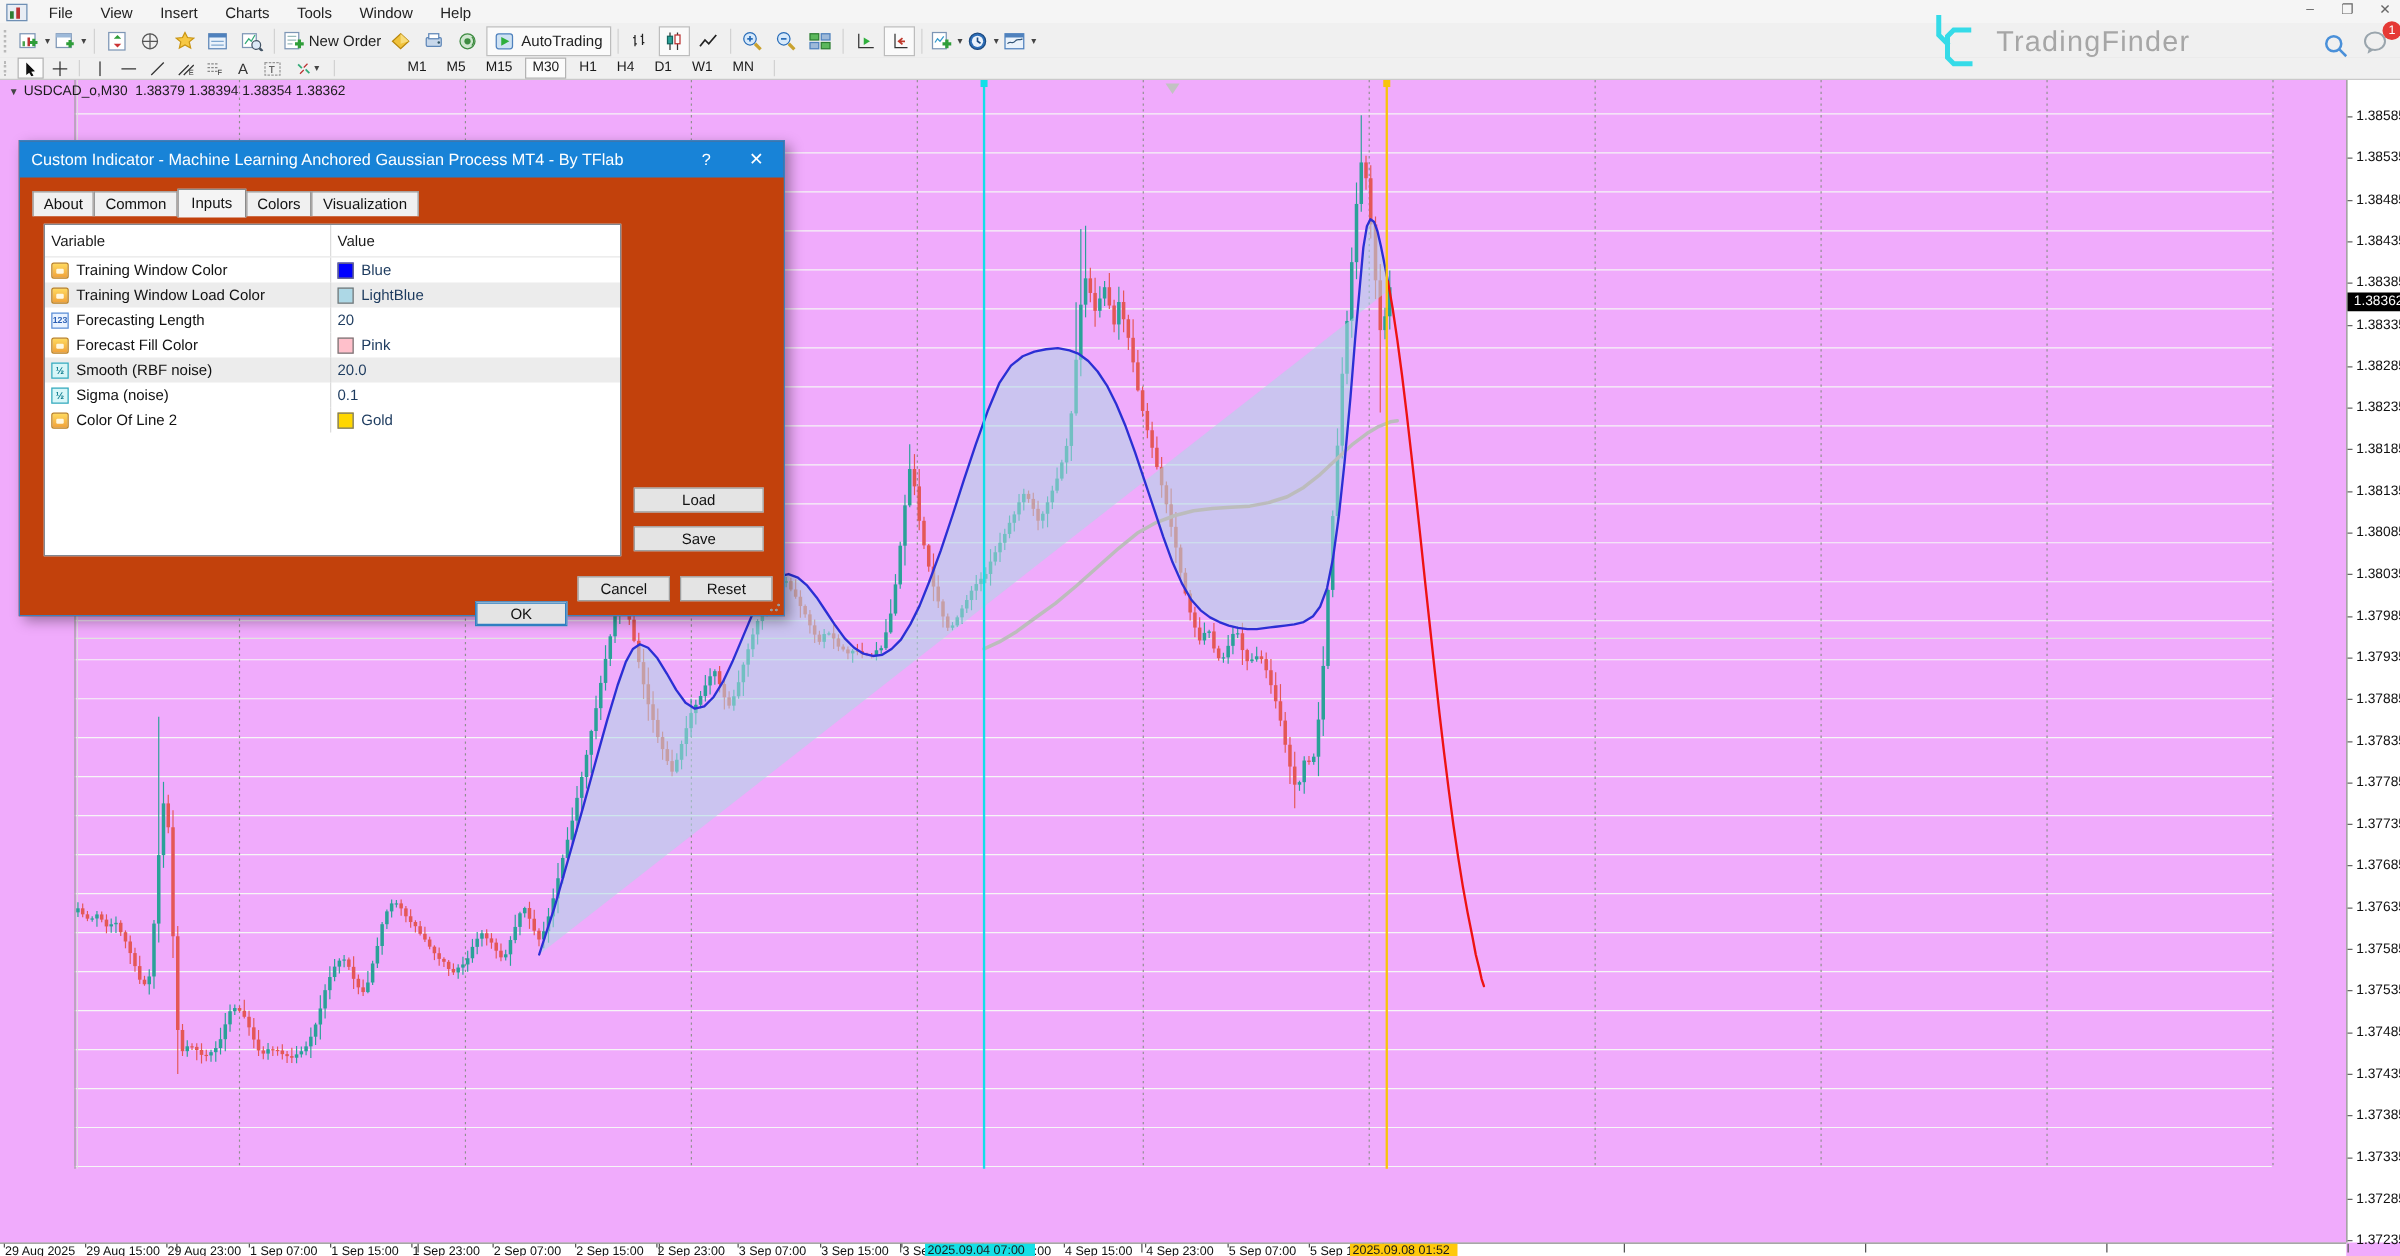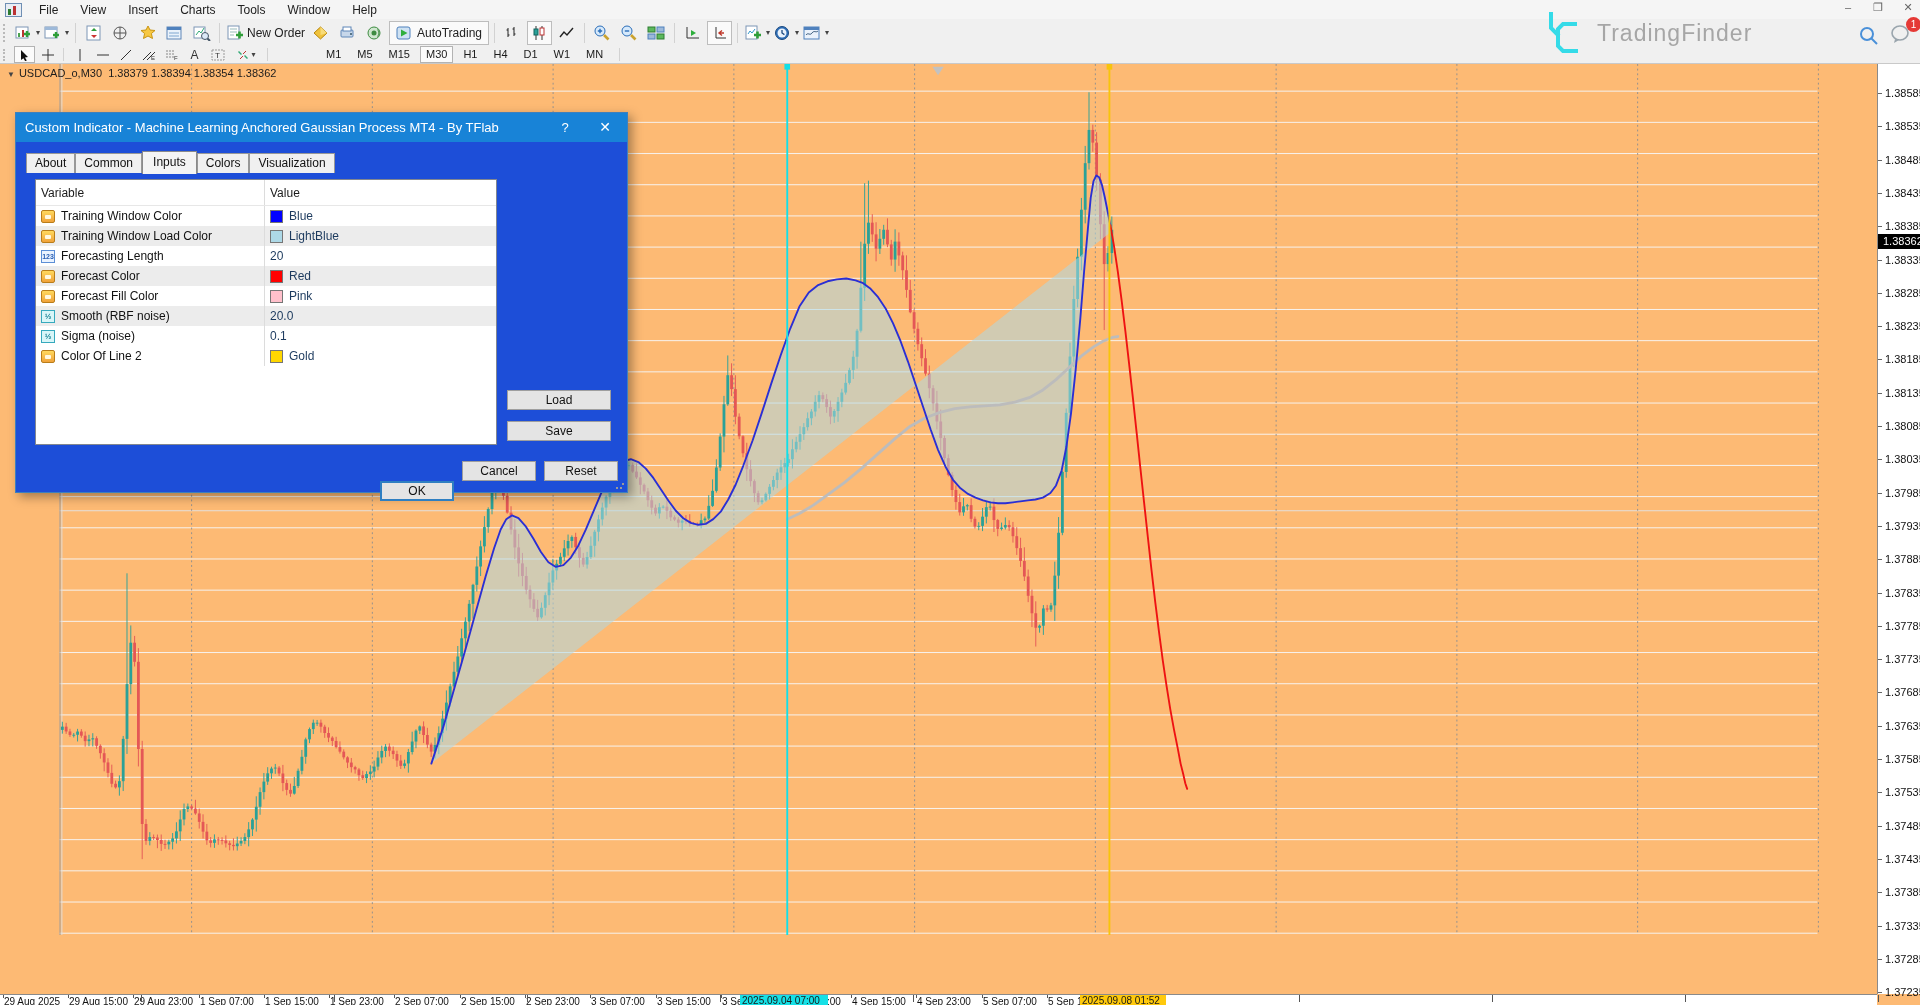--- a/index.html
+++ b/index.html
@@ -33,35 +33,35 @@
          font-size:11px;color:#333;margin:0 1px}
   .tool2.active{border-color:#b3b3b3;background:#fbfbfb}
   
   .brand{position:absolute;left:1543px;top:7px;height:52px;display:flex;align-items:center;gap:12px;z-index:6}
   .brand .bname{font-size:23px;letter-spacing:1px;color:#a6a6a6}
   .tfr-icons{position:absolute;right:8px;top:24px;display:flex;align-items:center;gap:10px;z-index:6}
   .badge{position:relative}
   .badge .b{position:absolute;top:-7px;right:-9px;width:15px;height:15px;border-radius:50%;background:#e53935;color:#fff;
             font-size:10px;line-height:15px;text-align:center}
   
-  .chart{position:absolute;top:63px;left:0;width:1920px;height:942px;background:#fdba74;border-top:1px solid #b5b5b5;box-sizing:border-box}
+  .chart{position:absolute;top:63px;left:0;width:1920px;height:942px;background:#f0abfc;border-top:1px solid #b5b5b5;box-sizing:border-box}
   #plot{position:absolute;left:0;top:0}
   .ohlc{position:absolute;left:7px;top:3px;font-size:11px;color:#1c1c1c;z-index:2}
   .ohlc .tri{font-size:8px;color:#444;margin-right:4px}
   .paxis{position:absolute;left:1877px;top:0;width:43px;height:930px;background:#fff;border-left:1px solid #8a8a8a;
          box-sizing:border-box;font-size:11px;color:#111}
   .plabel{position:absolute;left:7px;white-space:nowrap;line-height:10px}
   .ptick{position:absolute;left:0;width:4px;height:1px;background:#666}
   .pcur{position:absolute;left:0;width:43px;height:15px;background:#000;color:#fff;font-size:11px;line-height:15px;padding-left:5px;box-sizing:border-box}
   .taxis{position:absolute;left:0;top:930px;width:1877px;height:12px;background:#fff;border-top:1px solid #8a8a8a;font-size:10px;color:#111}
   .tlabel{position:absolute;top:1px;white-space:nowrap}
   .ttick{position:absolute;top:0;width:1px;background:#555}
   .thl{position:absolute;top:0;height:12px;line-height:12px;font-size:10px;color:#1a1a1a;padding:0 2px;white-space:nowrap}
   
-  .dialog{position:absolute;left:15px;top:112px;width:611px;height:379px;background:#1d4ed8;border:1px solid #3e80bd;
+  .dialog{position:absolute;left:15px;top:112px;width:611px;height:379px;background:#c2410c;border:1px solid #3e80bd;
           box-shadow:4px 4px 10px rgba(0,0,0,.35);z-index:20;font-size:12px;color:#111}
   .dtitle{height:29px;background:#1883d7;color:#fff;font-size:13px;line-height:29px;padding-left:9px;white-space:nowrap;overflow:hidden}
   .dhelp,.dclose{position:absolute;top:0;width:36px;height:29px;line-height:29px;text-align:center;color:#fff;font-size:13px}
   .dhelp{right:44px}.dclose{right:4px;font-size:14px}
   .dtabs{position:absolute;left:10px;top:38px;display:flex;align-items:center;height:21px;z-index:2}
   .dtab{height:16px;line-height:16px;padding:1px 8px 2px;border:1px solid #989898;border-bottom:none;background:#f0f0f0;margin-right:0px;position:relative;top:1px}
   .dtab.active{height:19px;line-height:19px;padding:1px 10px 2px;background:#f4f4f4;top:1px;z-index:3;border-color:#8a8a8a}
   .tabline{position:absolute;left:0px;top:59px;width:611px;height:1px;background:#9a9a9a;opacity:0}
   .dtable{position:absolute;left:19px;top:66px;width:462px;height:266px;background:#fff;border:1px solid #828790;box-sizing:border-box;overflow:hidden}
   .thead{height:25px;display:flex;align-items:center;border-bottom:1px solid #e7e7e7}
@@ -1137,30 +1137,20 @@
       </div>
       <div class="trow">
         <div class="cl">
           <span class="ic ic-int">123</span>
           <span>Forecasting Length</span>
         </div>
         <div class="cr">
           <span class="vtxt">20</span>
         </div>
       </div>
-      <div class="trow alt">
-        <div class="cl">
-          <span class="ic ic-color"></span>
-          <span>Forecast Color</span>
-        </div>
-        <div class="cr">
-          <span class="sw" style="background: rgb(255, 0, 0);"></span>
-          <span class="vtxt">Red</span>
-        </div>
-      </div>
       <div class="trow">
         <div class="cl">
           <span class="ic ic-color"></span>
           <span>Forecast Fill Color</span>
         </div>
         <div class="cr">
           <span class="sw" style="background: rgb(255, 192, 203);"></span>
           <span class="vtxt">Pink</span>
         </div>
       </div>

